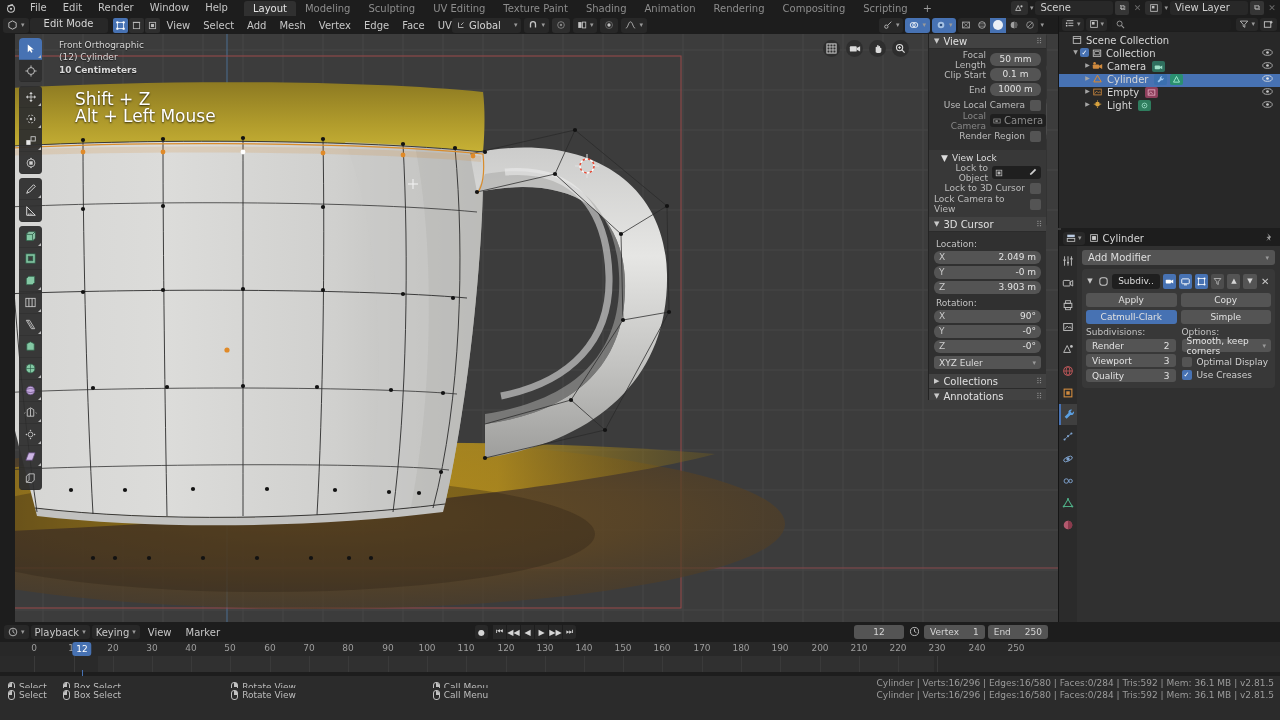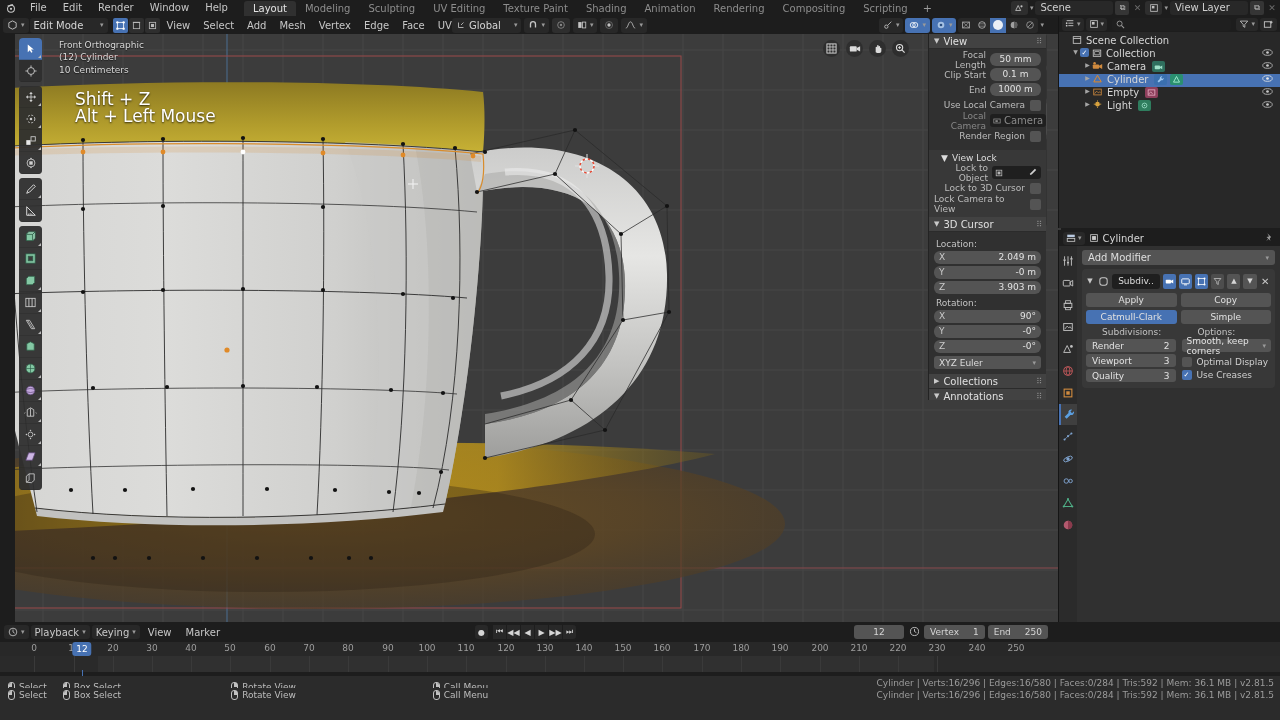--- a/index.html
+++ b/index.html
@@ -24,21 +24,21 @@
   .topbar-right { position:absolute; right:2px; top:1px; display:flex; align-items:center; gap:2px; }
   .tb-icon-btn { width:17px; height:14px; background:#2e2e2e; border-radius:3px; display:flex; align-items:center; justify-content:center; color:#b5b5b5; font-size:9px;}
   .tb-name { background:#282828; height:14px; line-height:14px; padding:0 6px 0 5px; min-width:78px; font-size:10px; color:#d0d0d0; border-radius:3px;}
   .tb-dup { width:14px;height:14px;background:#353535;border-radius:2px;display:flex;align-items:center;justify-content:center;font-size:8px;color:#c0c0c0;}
   .tb-x { width:12px;height:14px;display:flex;align-items:center;justify-content:center;color:#6a6a6a;font-size:9px;}
 
   
   .vp-header { position:absolute; left:0; top:16px; width:1046px; height:18px;
                background:#1d1d1d; display:flex; align-items:center; padding-left:3px; gap:1px;}
   .hdr-dd { height:15px; display:flex; align-items:center; gap:3px; background:#282828; border-radius:3px; padding:0 4px; }
-  .hdr-mode { min-width:78px; }
+  .hdr-mode { min-width:78px;flex-direction:column; }
   .chev { font-size:7px; color:#9a9a9a; }
   .mode-icons { display:flex; gap:1px; margin-left:4px;}
   .mi { width:15px;height:15px;background:#2e2e2e;border-radius:2px;display:flex;align-items:center;justify-content:center;}
   .mi.on { background:#4772b3; }
   .hdr-menu { padding:0 6px; height:15px; line-height:15px; font-size:10px; color:#c7c7c7;}
   .hdr-right { position:absolute; right:2px; display:flex; align-items:center; gap:2px;}
   .seg { display:flex; background:#282828; border-radius:3px; overflow:hidden; }
   .seg > div { width:16px; height:15px; display:flex; align-items:center; justify-content:center; }
   .seg > div.on { background:#4772b3; }
   .sphere-on { background:#e9eef5 !important; border-radius:50%; width:10px;height:10px;}
@@ -125,21 +125,21 @@
   .mod-name { background:#1f1f1f; height:15px; line-height:15px; padding:0 6px; border-radius:3px; font-size:9px; color:#dcdcdc;}
   .mod-ic { width:15px;height:15px; background:#4772b3; border-radius:2px; display:flex;align-items:center;justify-content:center; }
   .mod-ic.off { background:#4d4d4d; }
   .mod-arrow { width:15px;height:15px;background:#545454;border-radius:2px;display:flex;align-items:center;justify-content:center;font-size:7px;}
   .mod-x { width:13px; text-align:center; color:#c8c8c8; font-size:10px;}
   .mod-2col { display:flex; gap:4px; margin-bottom:3px;}
   .mod-btn { flex:1; height:14px; background:#545454; border-radius:3px; text-align:center; line-height:14px; font-size:9px; color:#e0e0e0;}
   .mod-btn.on { background:#4772b3; }
   .mod-cols { display:flex; gap:6px; }
   .mod-col { flex:1; }
-  .mod-lab { font-size:9px; color:#c2c2c2; margin-bottom:2px;margin-left:16px;}
+  .mod-lab { font-size:9px; color:#c2c2c2; margin-bottom:2px;}
   .mod-field { height:13px; background:#545454; border-radius:3px; display:flex; align-items:center;
                justify-content:space-between; padding:0 6px; font-size:9px; color:#e2e2e2; margin-bottom:2px;}
   .mod-dd { height:13px; background:#545454; border-radius:3px; display:flex; align-items:center;
             justify-content:space-between; padding:0 5px; font-size:9px; color:#e2e2e2; margin-bottom:3px;}
   .mod-chk { display:flex; align-items:center; gap:5px; font-size:9px; color:#cfcfcf; height:13px;}
   .cbox { width:10px;height:10px;background:#545454;border-radius:2px;}
   .cbox.on { background:#4772b3; display:flex;align-items:center;justify-content:center;color:#fff;font-size:7px;}
 
   
   .timeline { position:absolute; left:0; top:622px; width:1280px; height:50px; background:#303030;}
@@ -593,21 +593,21 @@
           <line x1="0" y1="-12" x2="0" y2="-8" stroke="#e0e0e0"></line>
             <line x1="0" y1="8" x2="0" y2="12" stroke="#e0e0e0"></line>
           <line x1="-12" y1="0" x2="-8" y2="0" stroke="#e0e0e0"></line>
             <line x1="8" y1="0" x2="12" y2="0" stroke="#e0e0e0"></line>
         </g>
       </g>
     </svg>
 
     <div class="vp-overlay-text" style="top:6px;">Front Orthographic</div>
     <div class="vp-overlay-text" style="top:18px;">(12) Cylinder</div>
-    <div class="vp-overlay-text" style="top:31px;">10 Centimeters</div>
+    <div class="vp-overlay-text" style="top:31px;font-weight:bold;">10 Centimeters</div>
 
     <div class="keycast" style="top:55px;">Shift + Z</div>
     <div class="keycast" style="top:72px;">Alt + Left Mouse</div>
 
     <div class="tool-col">
       <div class="tool-grp">
         <div class="tool on">
           <svg width="11" height="11" viewBox="0 0 12 12">
               <path d="M3 1.5 L3 10 L5.2 7.8 L6.8 10.6 L8.2 9.8 L6.6 7.2 L9.6 7 Z" fill="#fff"></path>
             </svg>

